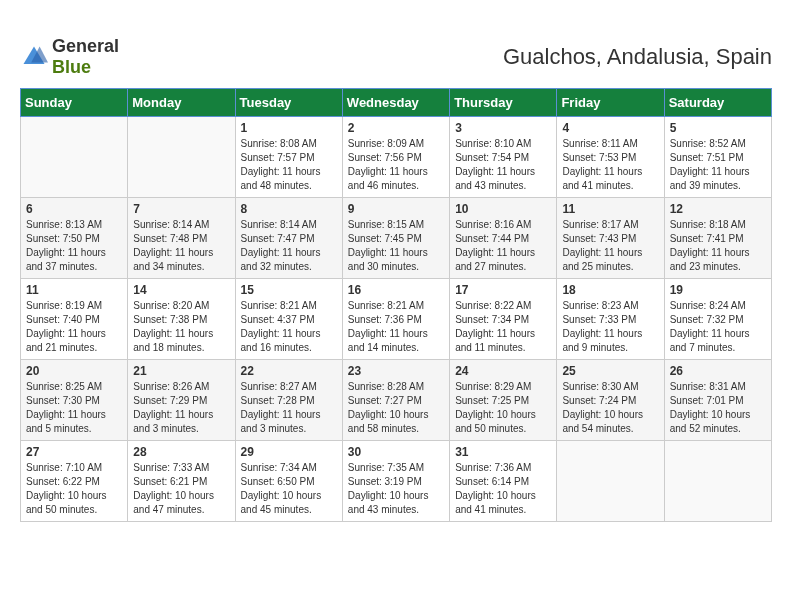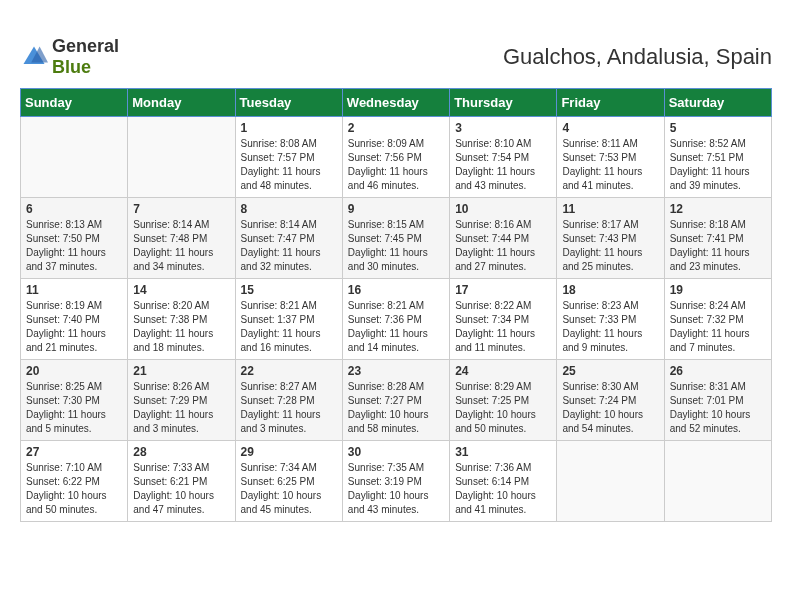--- a/index.html
+++ b/index.html
@@ -182,21 +182,21 @@
         <td>
           <span class="day-num">11</span>
           <div class="cell-info"><span>Sunrise: 8:19 AM</span><br><span>Sunset: 7:40 PM</span><br><span>Daylight: 11 hours and 21 minutes.</span></div>
         </td>
         <td>
           <span class="day-num">14</span>
           <div class="cell-info"><span>Sunrise: 8:20 AM</span><br><span>Sunset: 7:38 PM</span><br><span>Daylight: 11 hours and 18 minutes.</span></div>
         </td>
         <td>
           <span class="day-num">15</span>
-          <div class="cell-info"><span>Sunrise: 8:21 AM</span><br><span>Sunset: 1:37 PM</span><br><span>Daylight: 11 hours and 16 minutes.</span></div>
+          <div class="cell-info"><span>Sunrise: 8:21 AM</span><br><span>Sunset: 4:37 PM</span><br><span>Daylight: 11 hours and 16 minutes.</span></div>
         </td>
         <td>
           <span class="day-num">16</span>
           <div class="cell-info"><span>Sunrise: 8:21 AM</span><br><span>Sunset: 7:36 PM</span><br><span>Daylight: 11 hours and 14 minutes.</span></div>
         </td>
         <td>
           <span class="day-num">17</span>
           <div class="cell-info"><span>Sunrise: 8:22 AM</span><br><span>Sunset: 7:34 PM</span><br><span>Daylight: 11 hours and 11 minutes.</span></div>
         </td>
         <td>
@@ -242,21 +242,21 @@
         <td>
           <span class="day-num">27</span>
           <div class="cell-info"><span>Sunrise: 7:10 AM</span><br><span>Sunset: 6:22 PM</span><br><span>Daylight: 10 hours and 50 minutes.</span></div>
         </td>
         <td>
           <span class="day-num">28</span>
           <div class="cell-info"><span>Sunrise: 7:33 AM</span><br><span>Sunset: 6:21 PM</span><br><span>Daylight: 10 hours and 47 minutes.</span></div>
         </td>
         <td>
           <span class="day-num">29</span>
-          <div class="cell-info"><span>Sunrise: 7:34 AM</span><br><span>Sunset: 6:25 PM</span><br><span>Daylight: 10 hours and 45 minutes.</span></div>
+          <div class="cell-info"><span>Sunrise: 7:34 AM</span><br><span>Sunset: 6:50 PM</span><br><span>Daylight: 10 hours and 45 minutes.</span></div>
         </td>
         <td>
           <span class="day-num">30</span>
           <div class="cell-info"><span>Sunrise: 7:35 AM</span><br><span>Sunset: 3:19 PM</span><br><span>Daylight: 10 hours and 43 minutes.</span></div>
         </td>
         <td>
           <span class="day-num">31</span>
           <div class="cell-info"><span>Sunrise: 7:36 AM</span><br><span>Sunset: 6:14 PM</span><br><span>Daylight: 10 hours and 41 minutes.</span></div>
         </td>
         <td class="empty-cell"></td>

